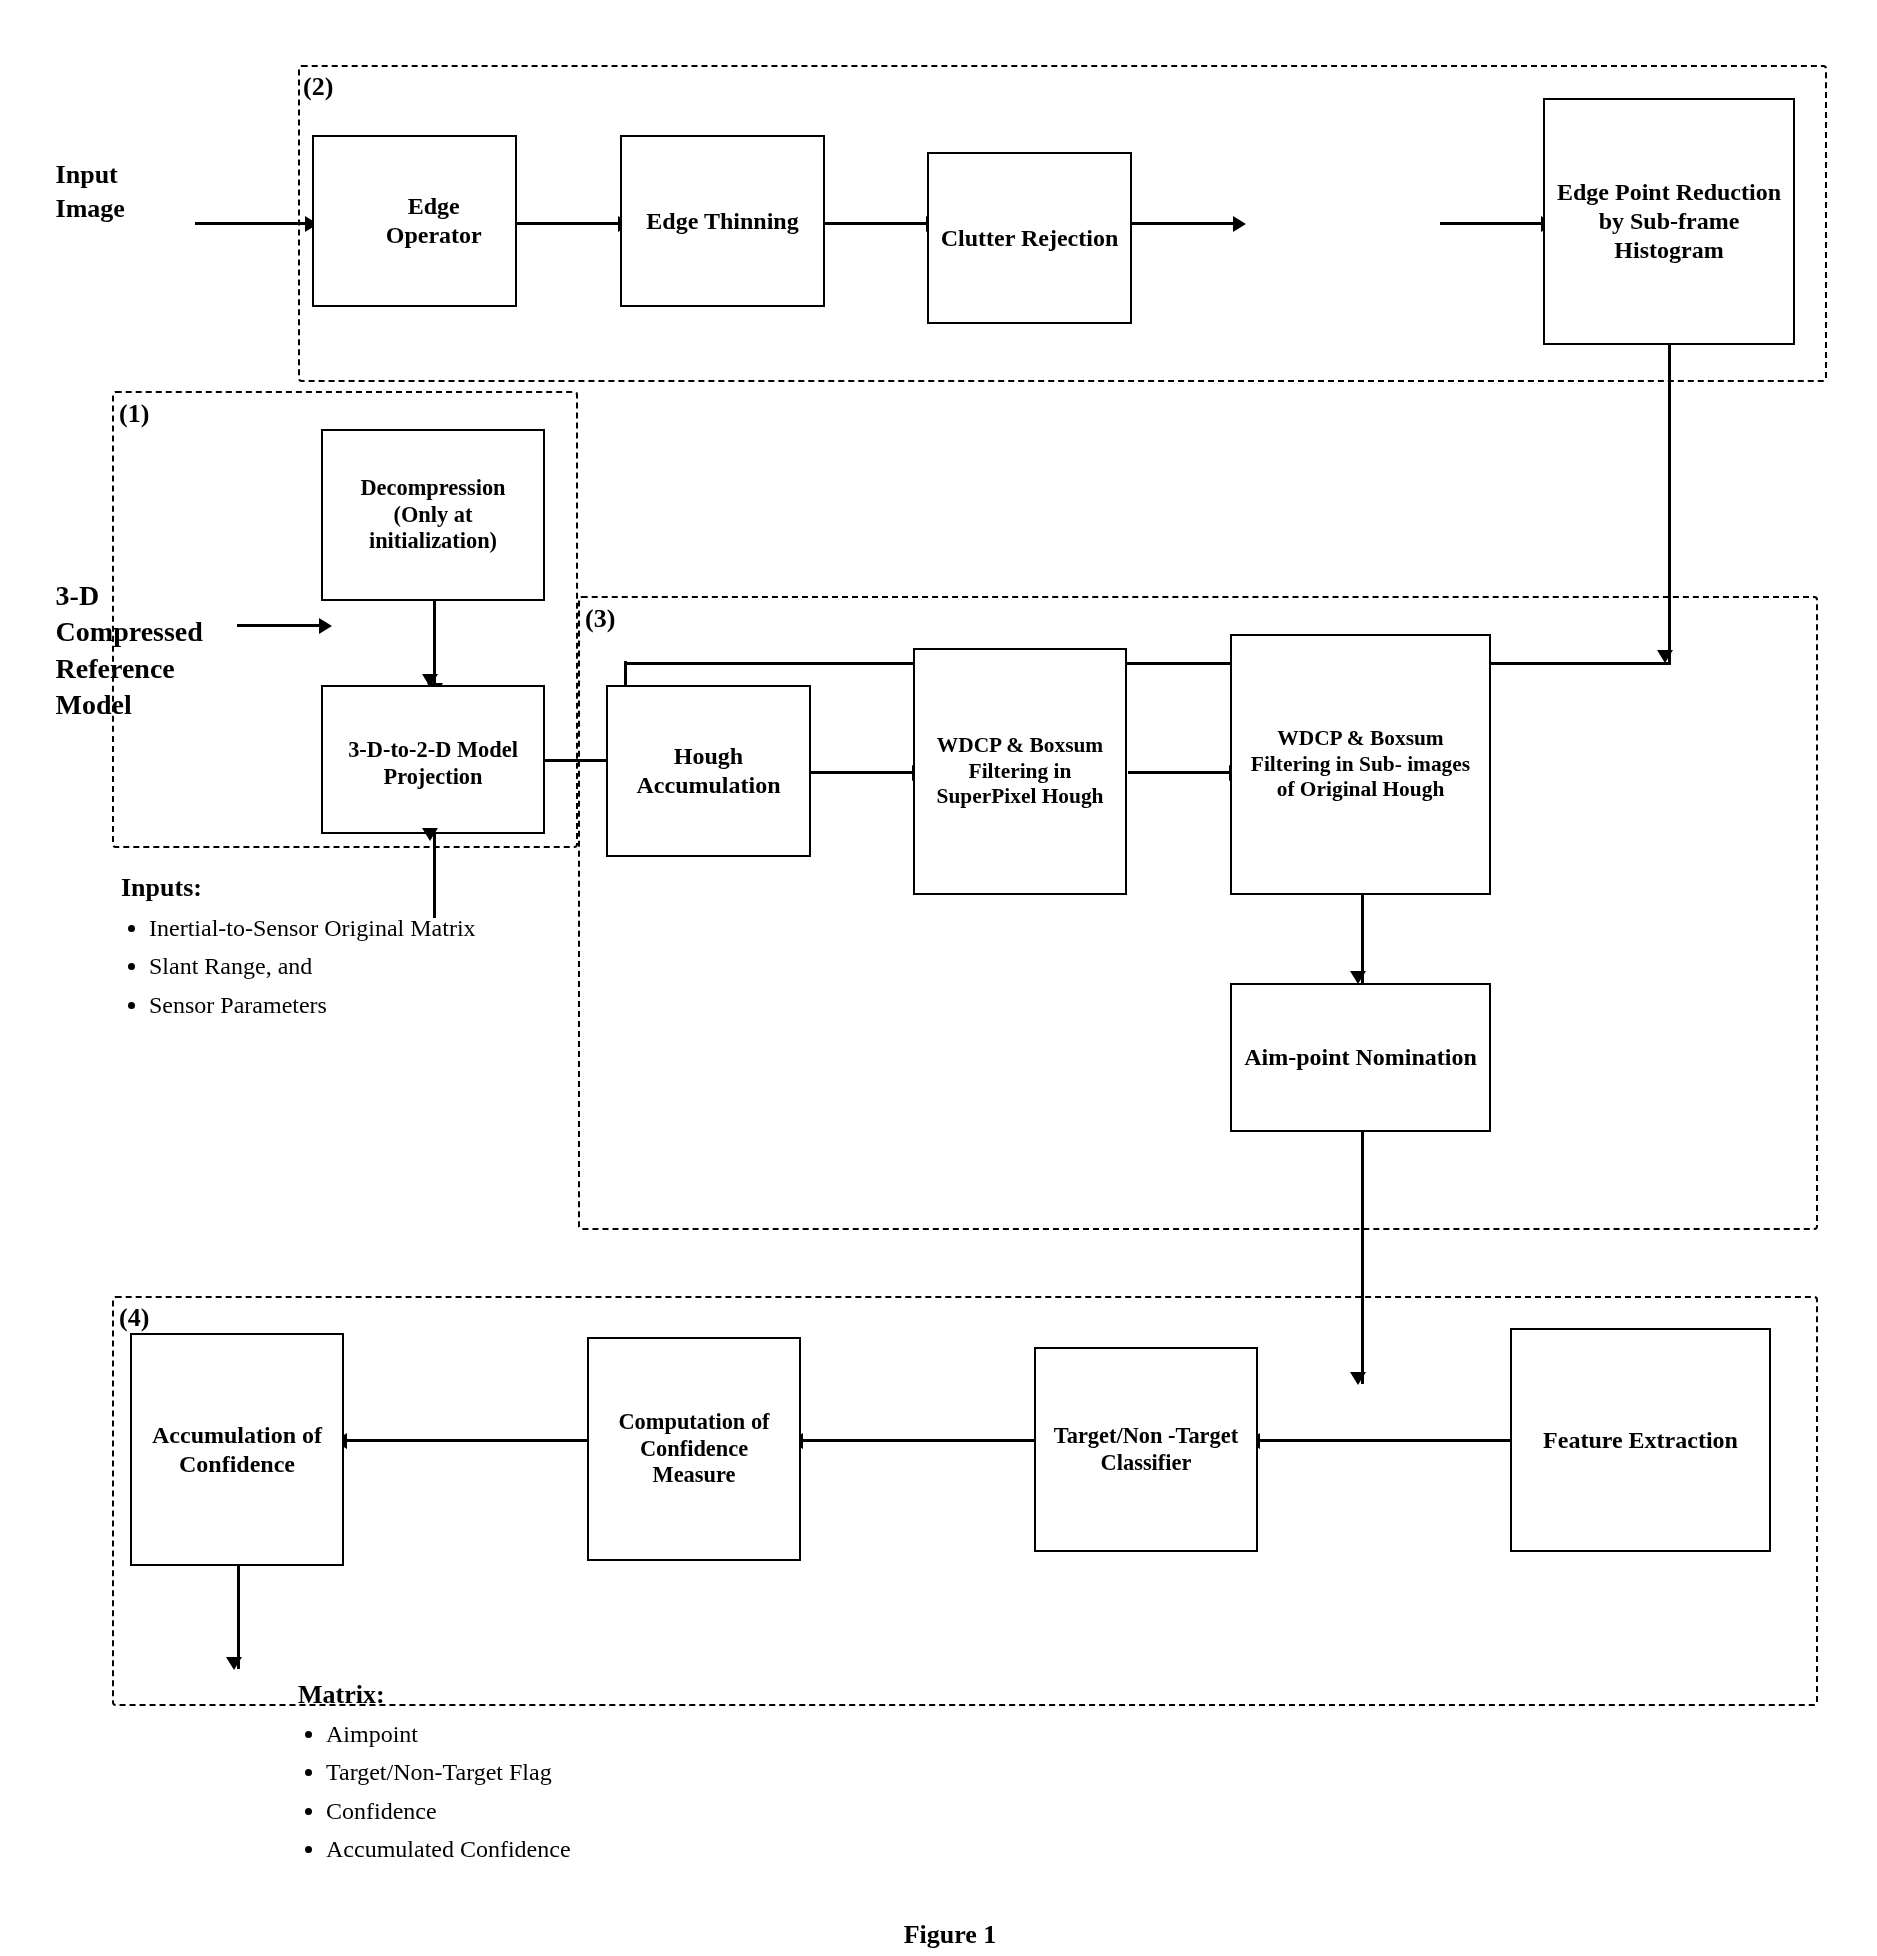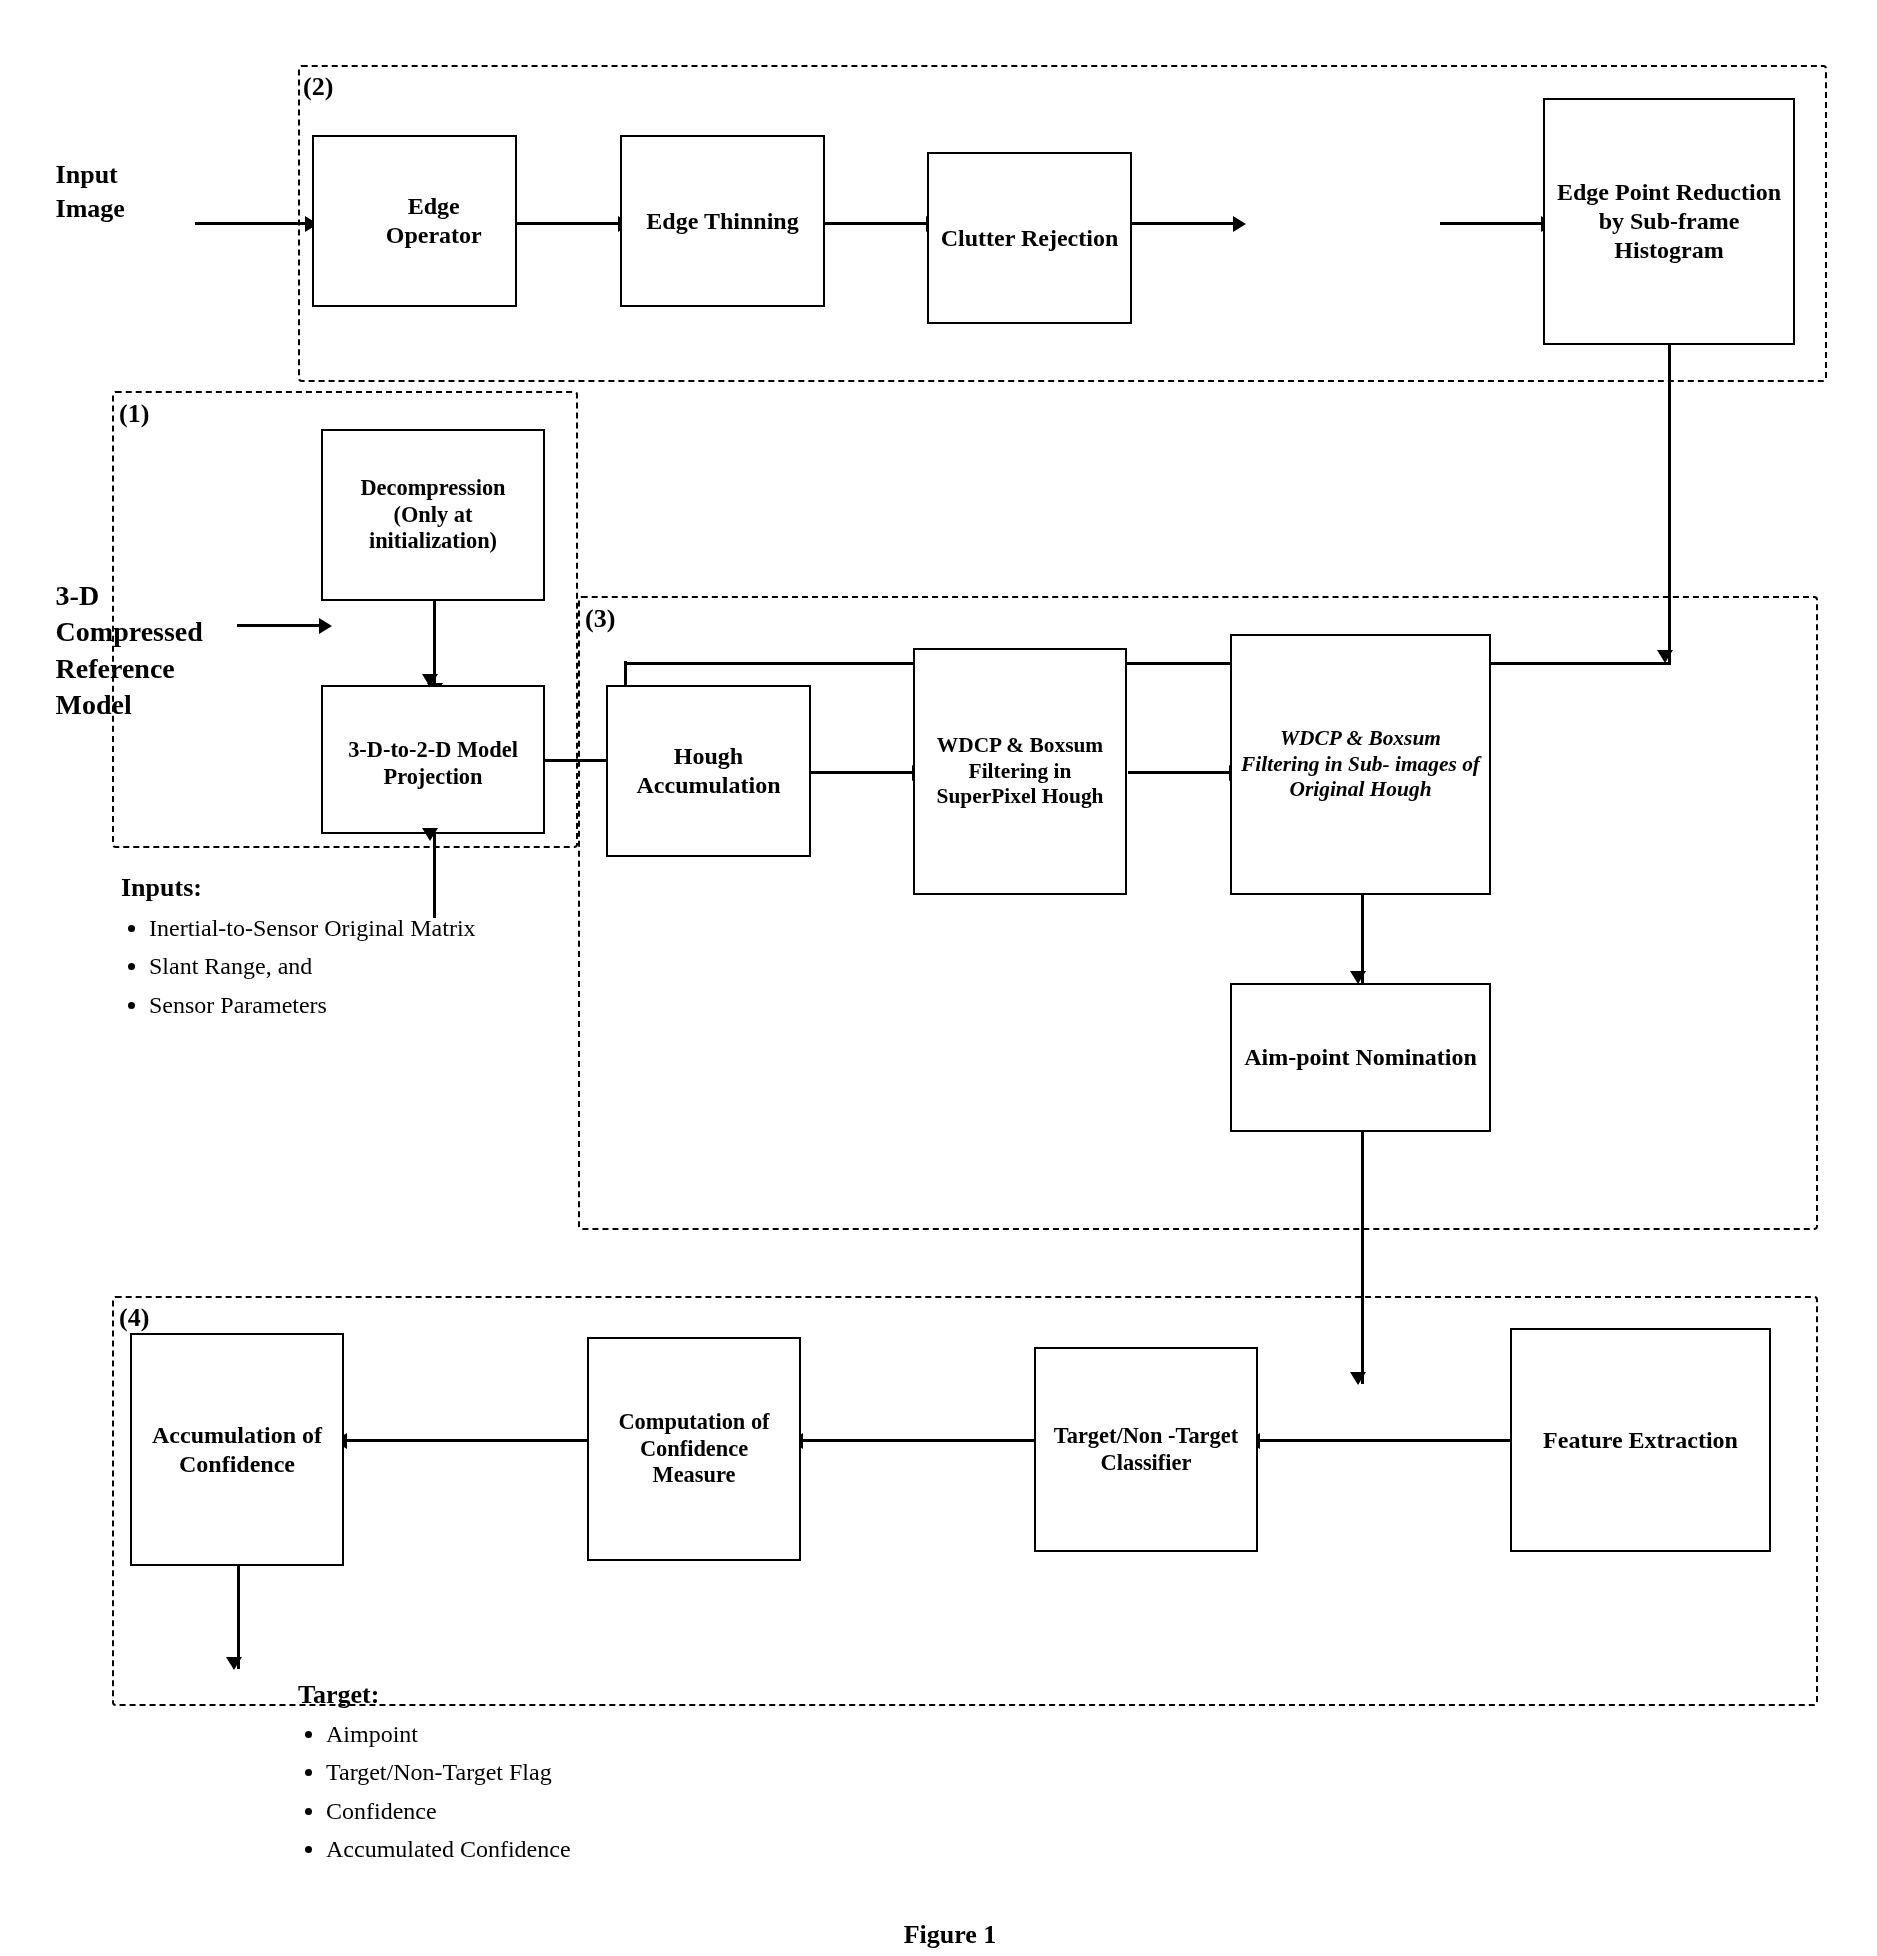--- a/index.html
+++ b/index.html
@@ -219,21 +219,21 @@
     <span style="font-size:21.4px;">WDCP &amp;
 Boxsum
 Filtering in
 SuperPixel
 Hough</span>
   </div>
 
   <div class="arrow arrow-h arrowhead-right" style="left: 1091px; top: 734px; width: 103px;"></div>
 
   <div class="process-box" style="left: 1193px; top: 597px; width: 261px; height: 261px;">
-    <span style="font-size:21.4px;font-style:italic;">WDCP &amp; Boxsum
+    <span style="font-size:21.4px;">WDCP &amp; Boxsum
 Filtering in Sub-
 images of Original
 Hough</span>
   </div>
 
   <div class="arrow arrow-v" style="left: 1324px; top: 858px; height: 89px;"></div>
   <div style="position:absolute; left: 1313px; top: 934px; border-top: 13px solid #000; border-left: 8.4px solid transparent; border-right: 8.4px solid transparent;"></div>
 
   <div class="process-box" style="left: 1193px; top: 946px; width: 261px; height: 149px;">
     <span>Aim-point
@@ -272,21 +272,21 @@
   <div class="arrow arrow-h arrowhead-left" style="left: 308px; top: 1402px; width: 242px;"></div>
 
   <div class="process-box" style="left: 93px; top: 1296px; width: 214px; height: 233px;">
     <span>Accumulation
 of Confidence</span>
   </div>
 
   <div class="arrow arrow-v" style="left: 200px; top: 1529px; height: 103px;"></div>
   <div style="position:absolute; left: 189px; top: 1620px; border-top: 13px solid #000; border-left: 8.4px solid transparent; border-right: 8.4px solid transparent;"></div>
 
-  <div class="input-label" style="left: 261px; top: 1641px; font-weight: bold; font-size: 26px;">Target:</div>
+  <div class="input-label" style="left: 261px; top: 1641px; font-weight: bold; font-size: 26px;">Matrix:</div>
 
   <div class="bullet-list" style="left: 261px; top: 1678px;">
     <ul>
       <li>Aimpoint</li>
       <li>Target/Non-Target Flag</li>
       <li>Confidence</li>
       <li>Accumulated Confidence</li>
     </ul>
   </div>
 

